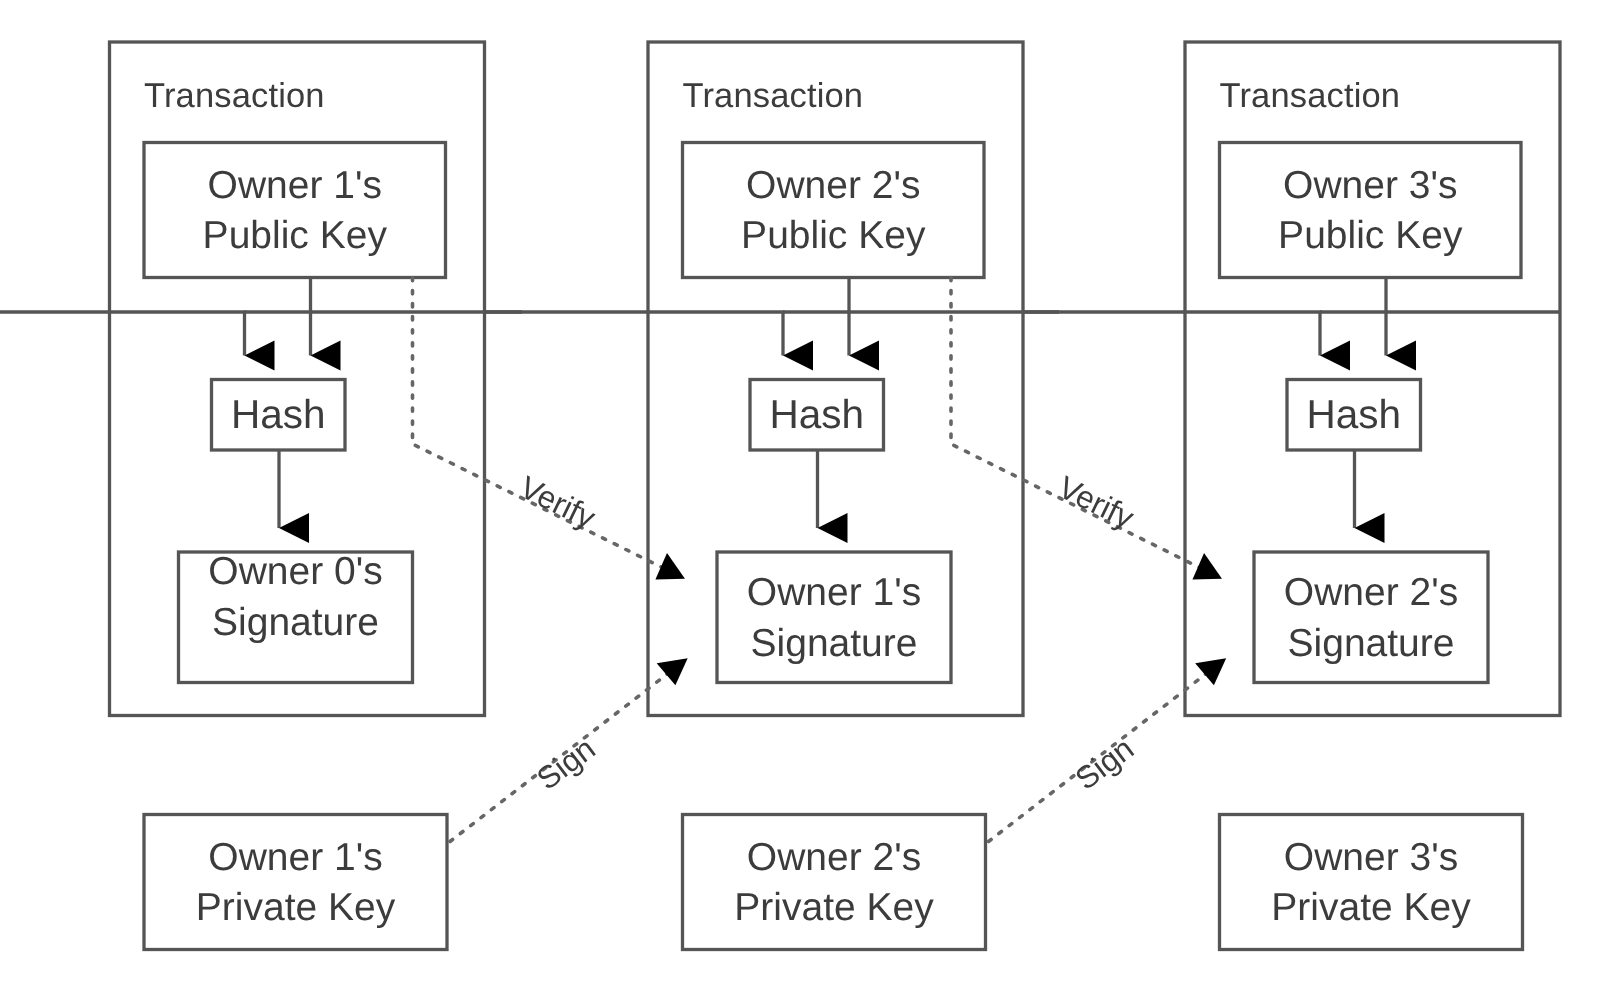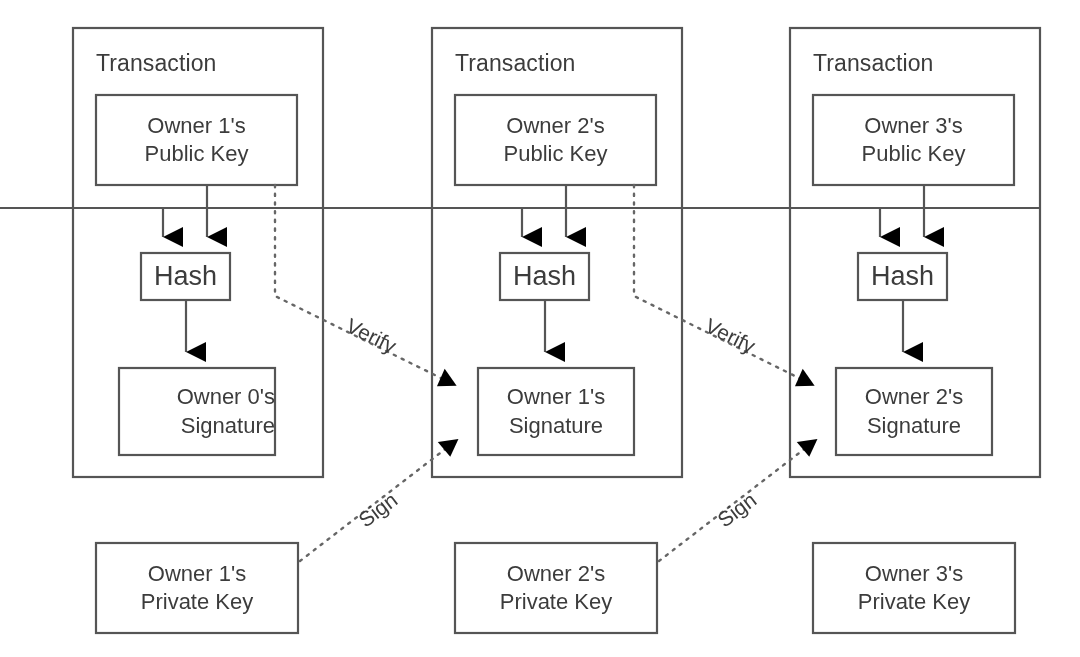--- a/index.html
+++ b/index.html
@@ -33,21 +33,21 @@
     white-space: nowrap;
     letter-spacing: 0.1px;
   }
   .node-label {
     position: absolute;
     display: flex;
     flex-direction: column;
     align-items: center;
     justify-content: center;
     text-align: center;
-    font-size: 22px;
+    font-size: 26px;
     color: #3c3c3c;
     line-height: 1.28;
     white-space: nowrap;
     pointer-events: none;
   }
   .node-label.small {
     font-size: 27px;
   }
   .edge-label {
     position: absolute;
@@ -139,21 +139,21 @@
   <div class="node-label small" style="left:141px; top:253px; width:89px; height:47px;">
     <span>Hash</span>
   </div>
   <div class="node-label small" style="left:500px; top:253px; width:89px; height:47px;">
     <span>Hash</span>
   </div>
   <div class="node-label small" style="left:858px; top:253px; width:89px; height:47px;">
     <span>Hash</span>
   </div>
 
-  <div class="node-label" style="left:119px; top:368px; width:156px; height:87px;align-items:flex-end;">
+  <div class="node-label" style="left:119px; top:354px; width:156px; height:87px;">
     <span>Owner 0's</span>
     <span>Signature</span>
   </div>
   <div class="node-label" style="left:478px; top:368px; width:156px; height:87px;">
     <span>Owner 1's</span>
     <span>Signature</span>
   </div>
   <div class="node-label" style="left:836px; top:368px; width:156px; height:87px;">
     <span>Owner 2's</span>
     <span>Signature</span>

